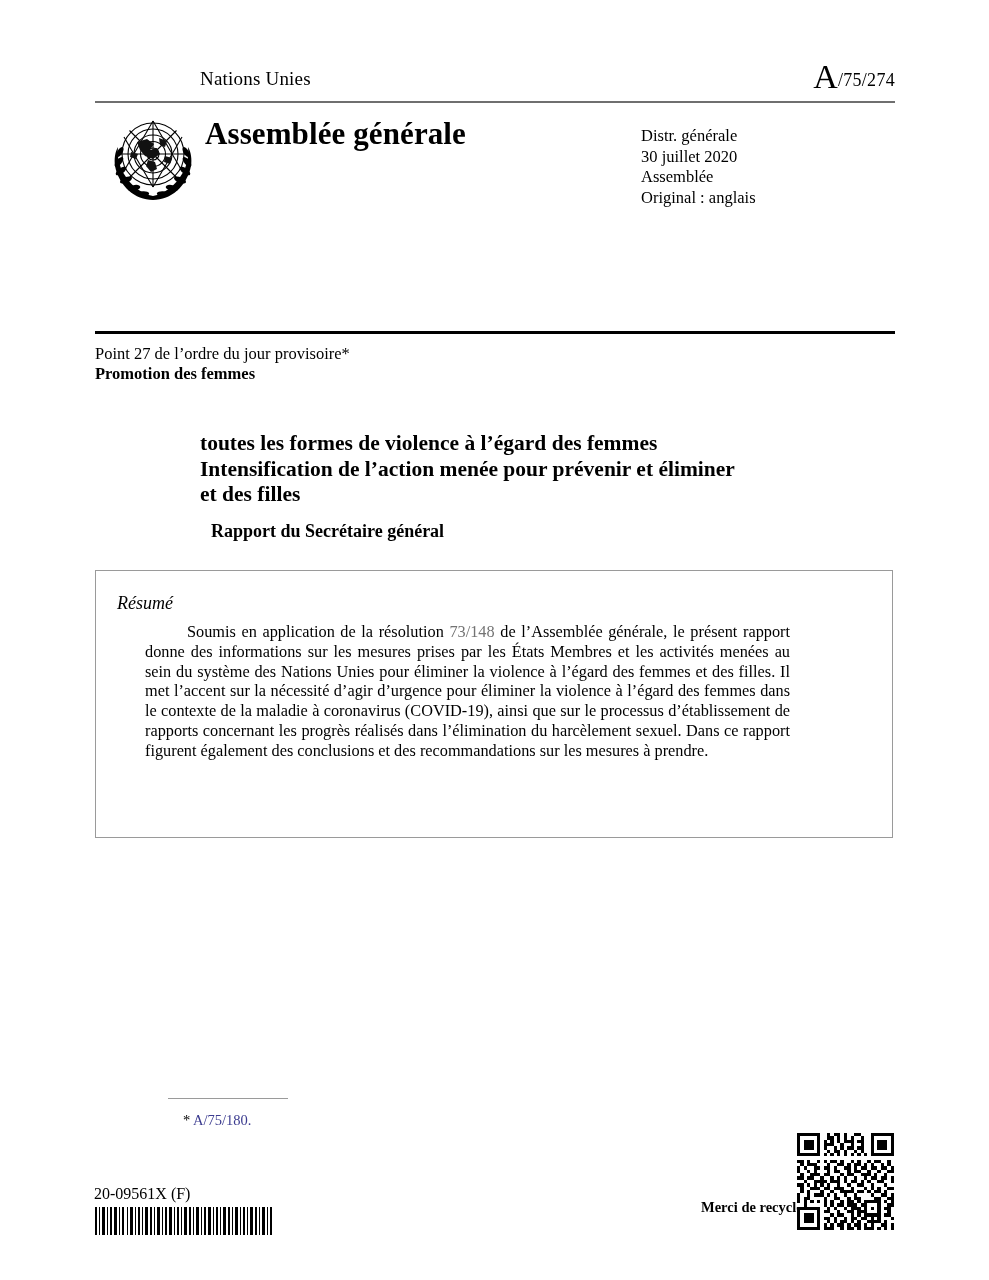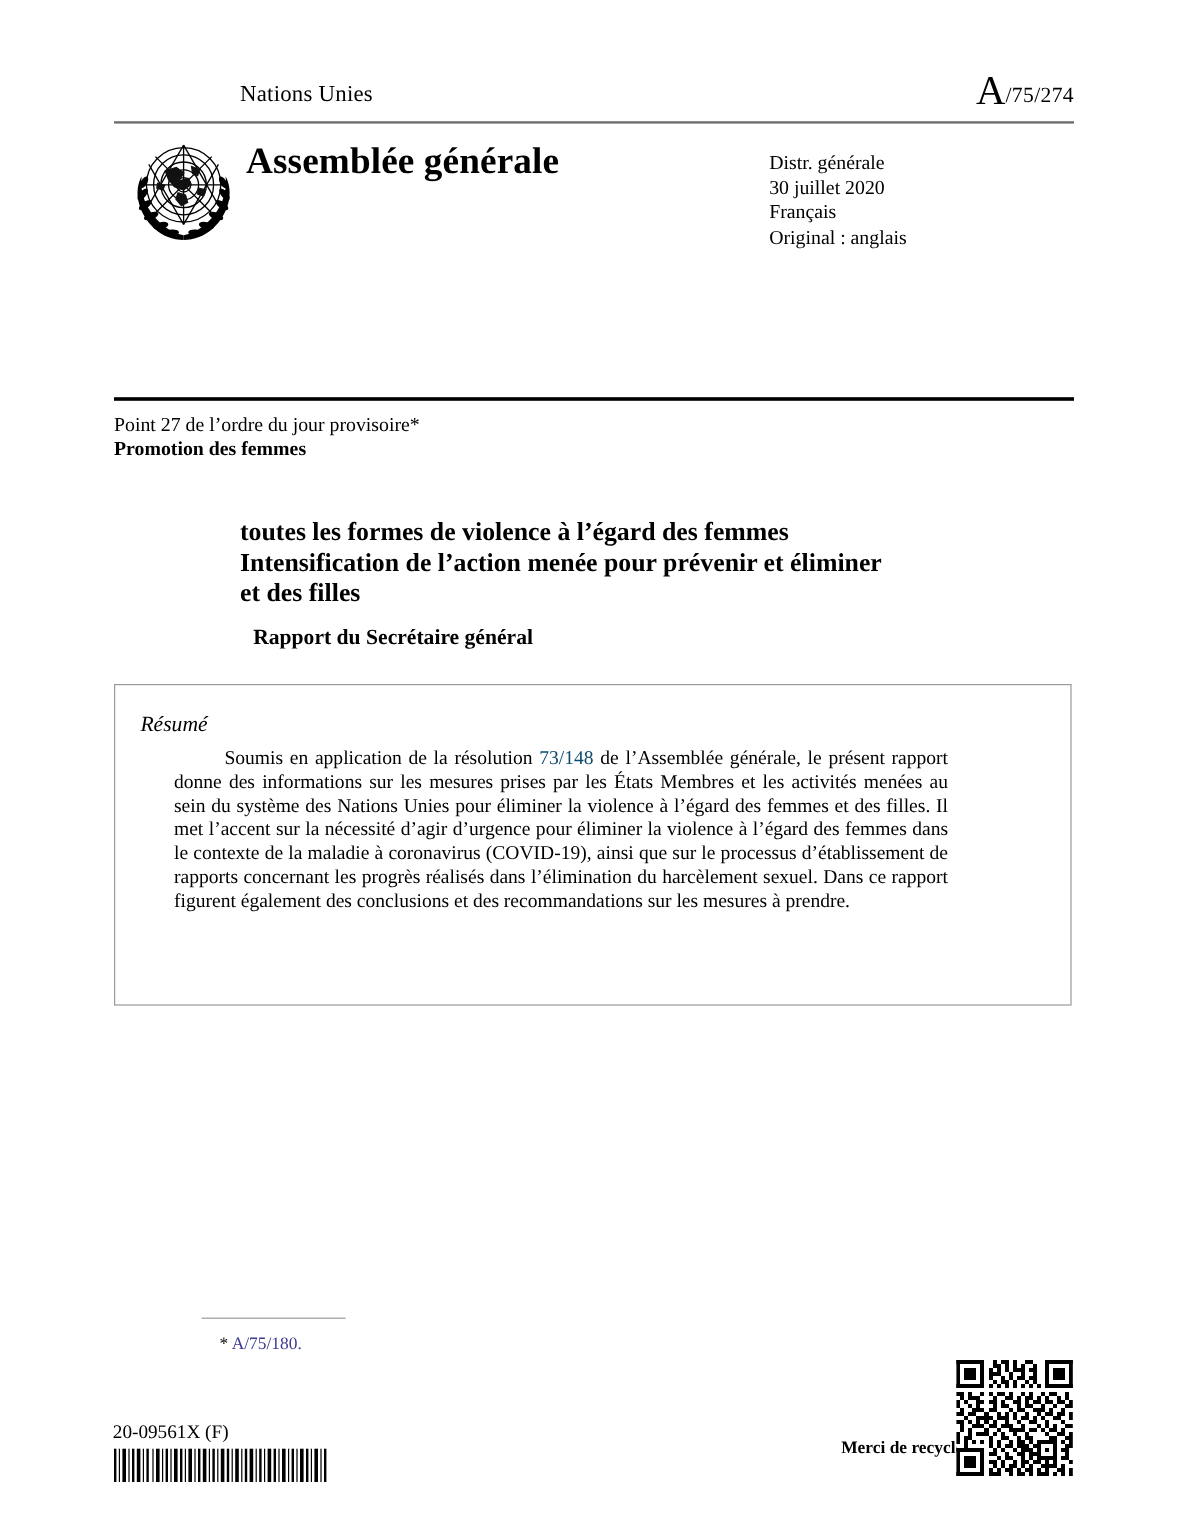--- a/index.html
+++ b/index.html
@@ -152,21 +152,21 @@
     position: absolute;
     left: 145px;
     top: 622px;
     width: 645px;
     font-size: 16.3px;
     line-height: 19.8px;
     text-align: justify;
     text-indent: 42px;
   }
   .link {
-    color: #0c4a6e;
+    color: #737373;
     text-decoration: none;
     font-family: Liberation Serif, serif;
   }
 
   
   .footnote-rule {
     position: absolute;
     left: 168px;
     top: 1098px;
     width: 120px;
@@ -287,21 +287,21 @@
         <ellipse cx="56" cy="80" rx="6.2" ry="2.8" transform="rotate(4 56 80)"></ellipse>
       </g>
     </svg>
   </div>
 
   <div class="ga-title">Assemblée générale</div>
 
   <div class="distr-block">
     <div>Distr. générale</div>
     <div>30 juillet 2020</div>
-    <div>Français</div>
+    <div>Assemblée</div>
     <div>Original : anglais</div>
   </div>
 
   <div class="rule-thick"></div>
 
   <div class="session-block">
     <div>Point 27 de l’ordre du jour provisoire*</div>
     <div class="b">Promotion des femmes</div>
   </div>
 

